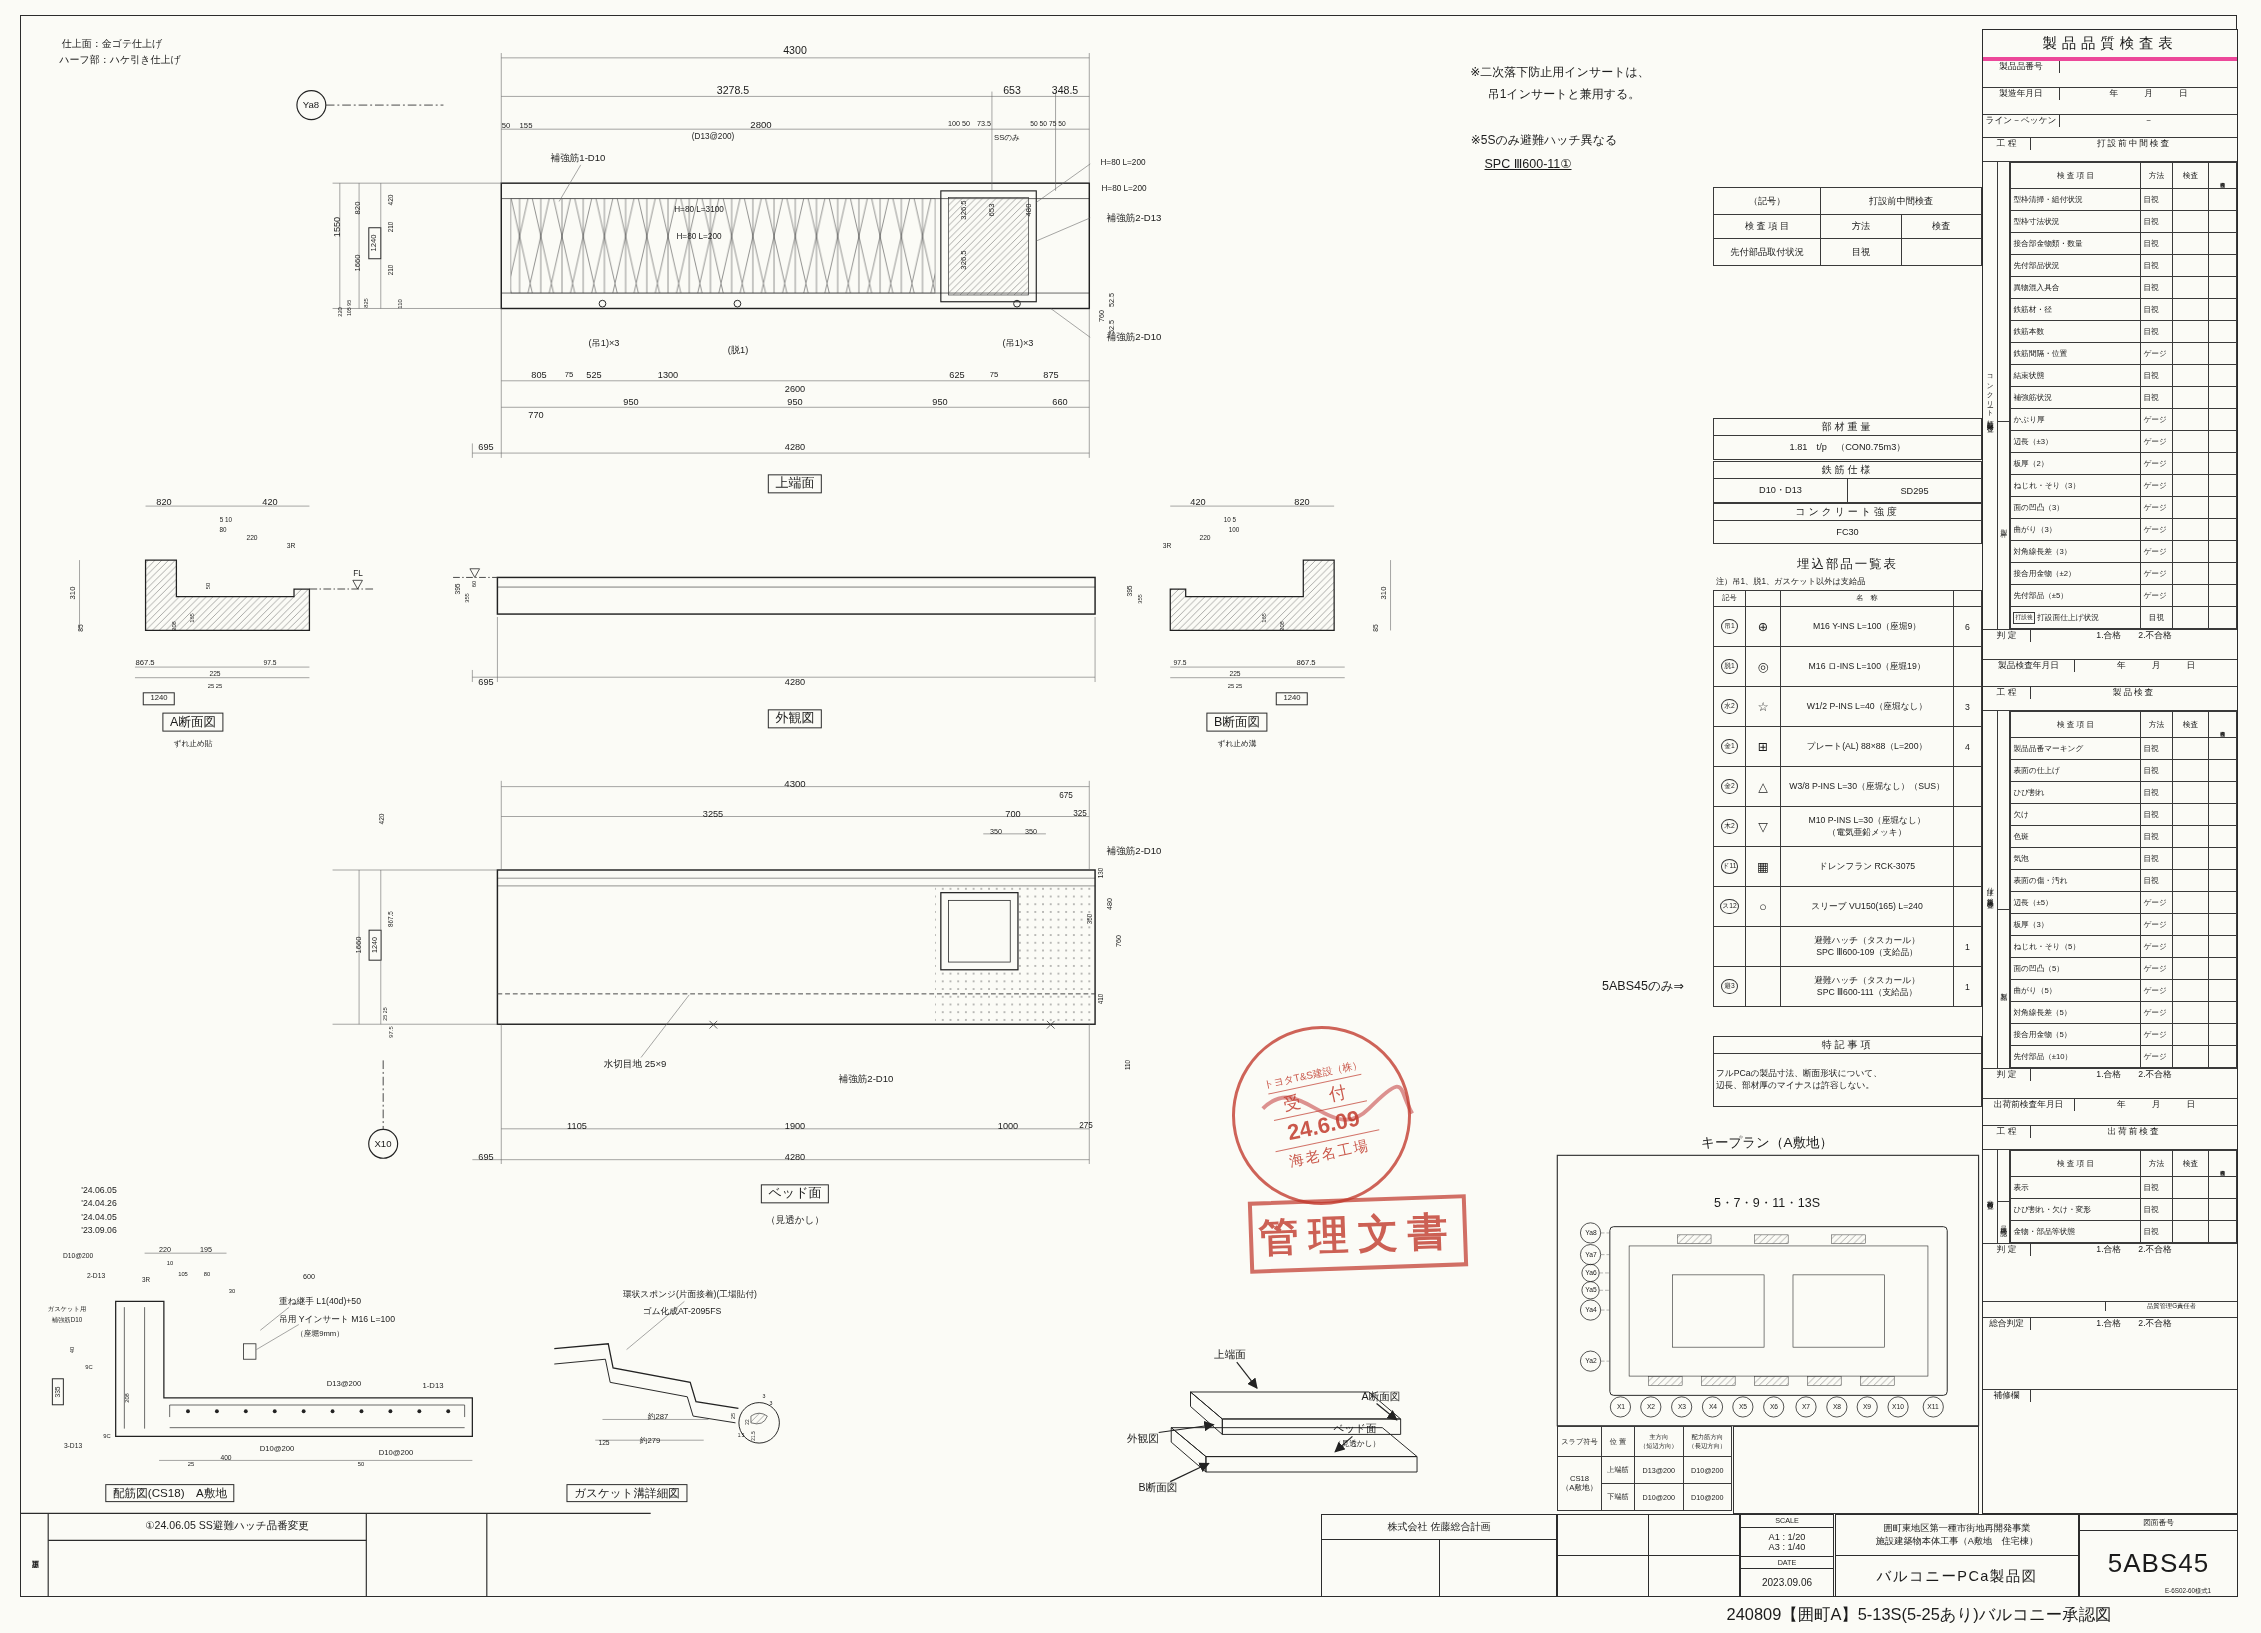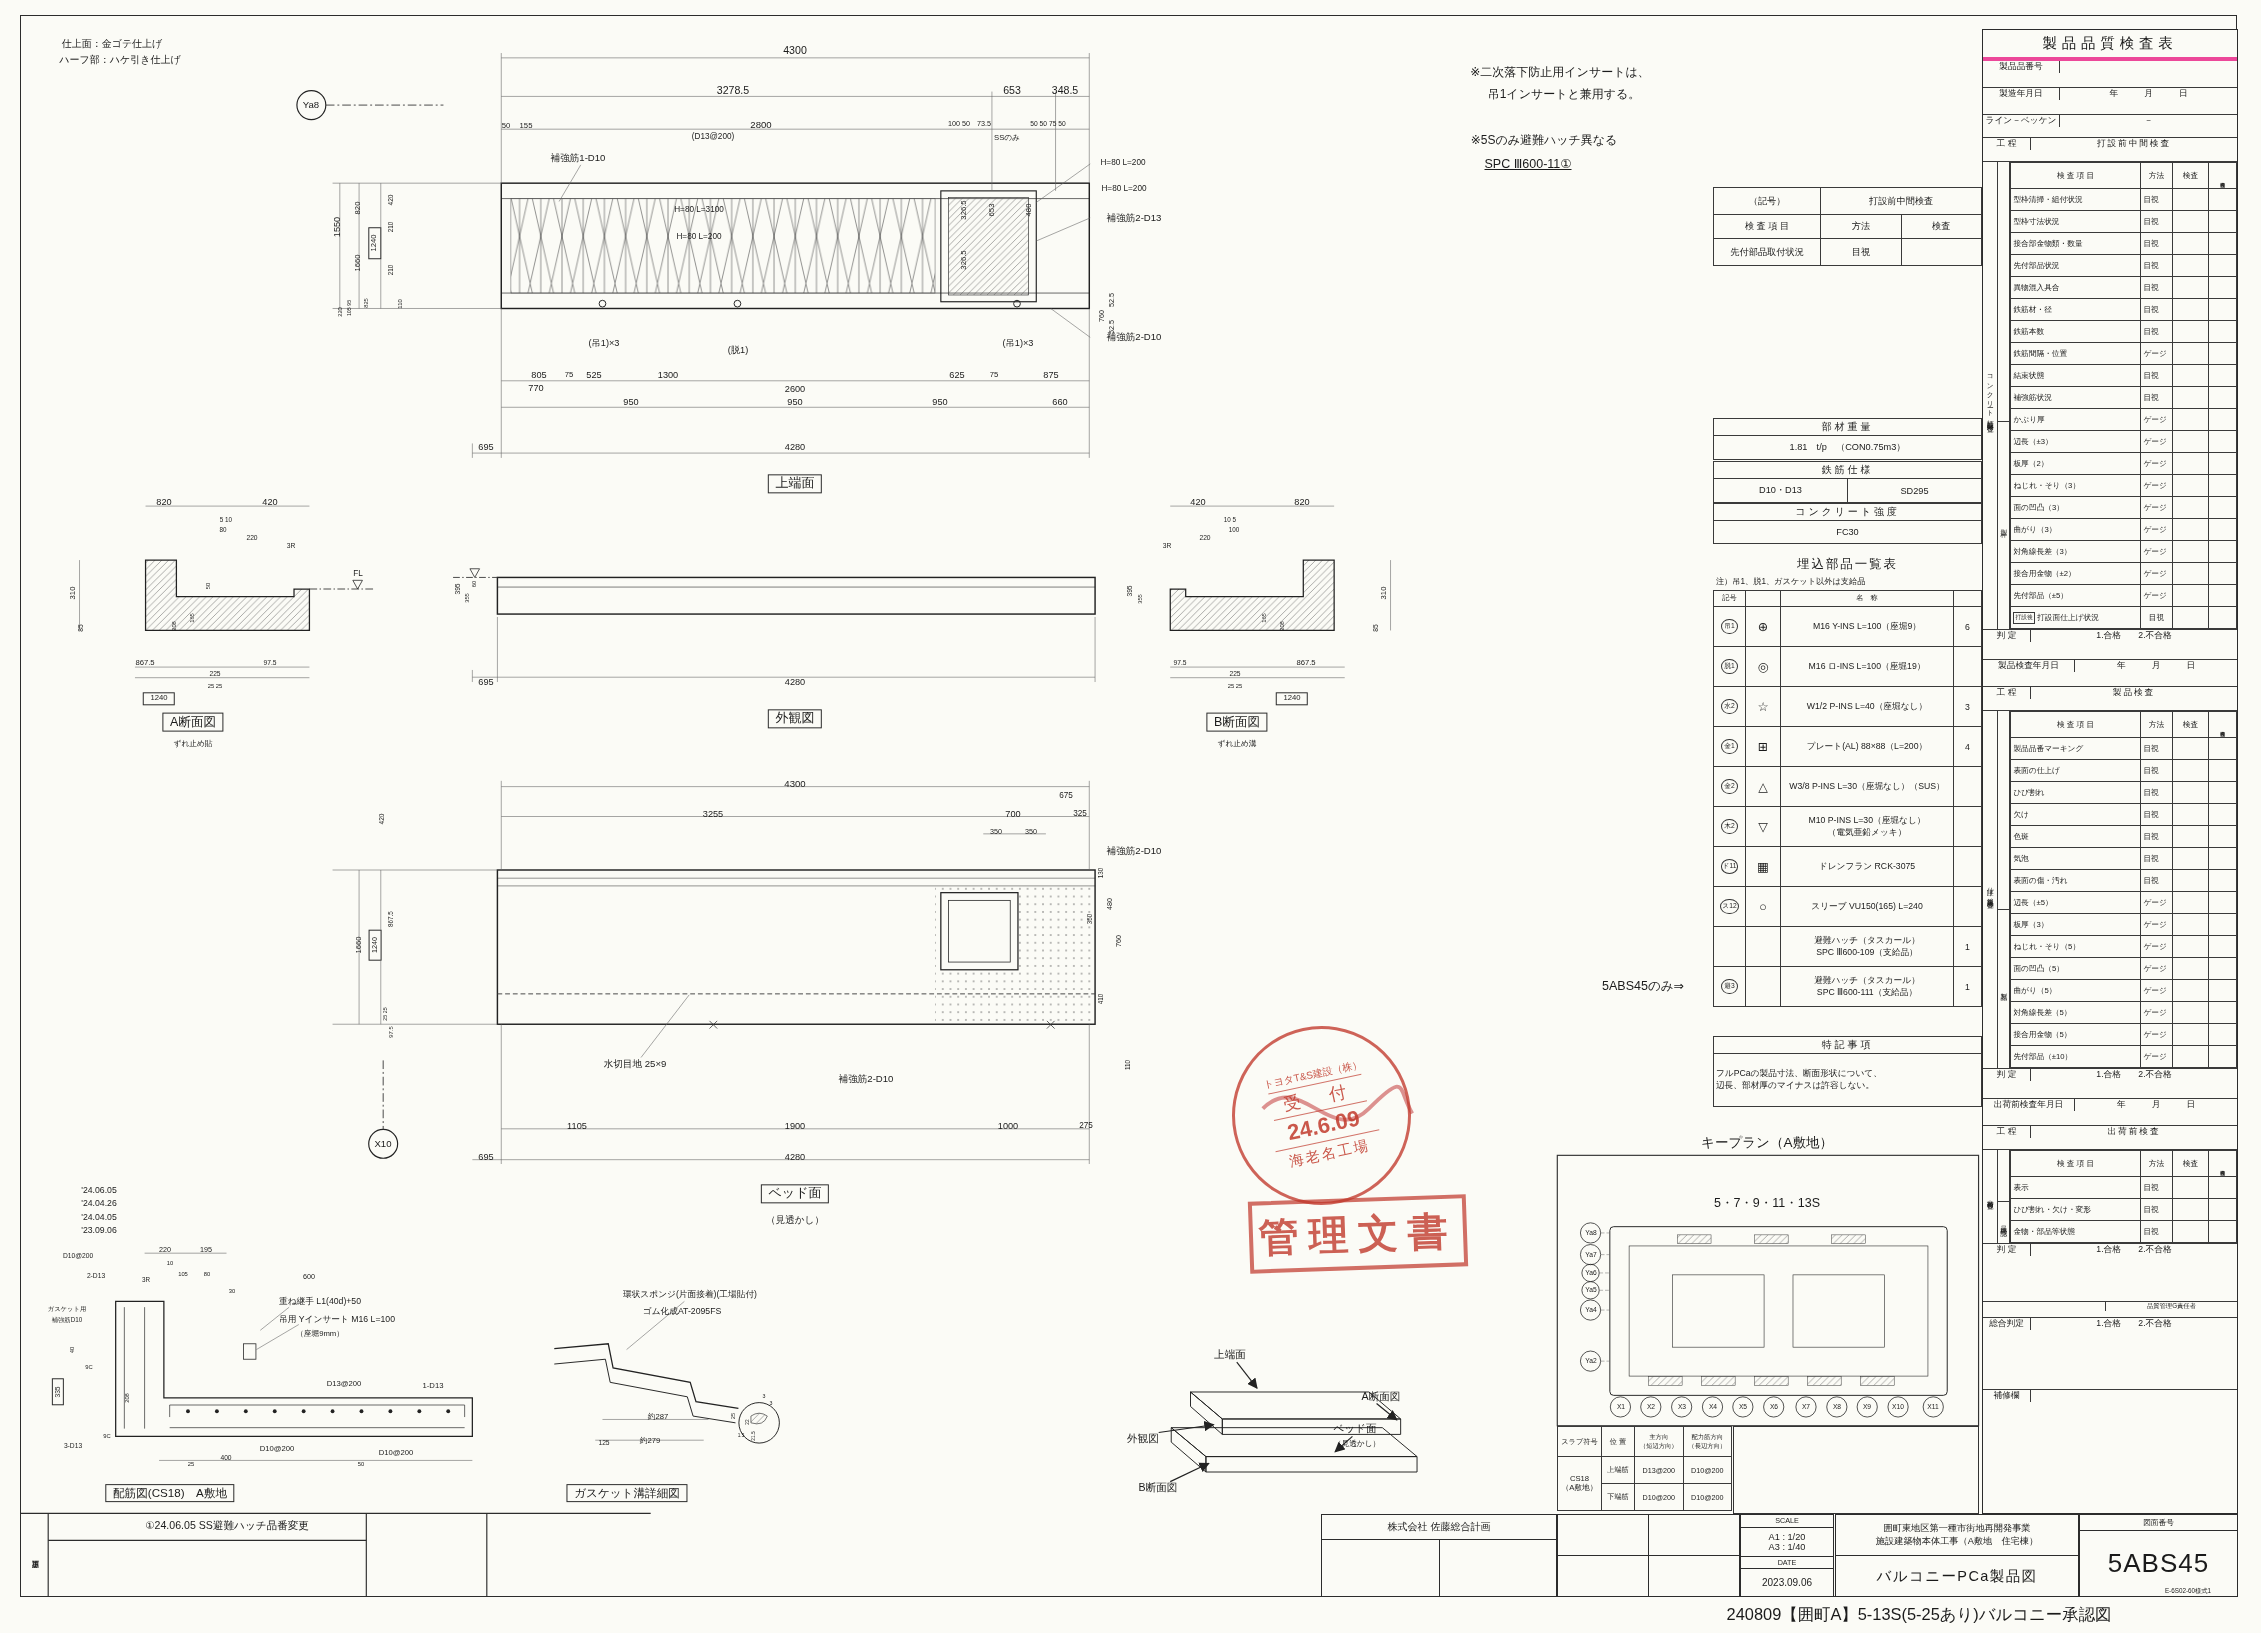--- a/index.html
+++ b/index.html
@@ -900,21 +900,21 @@
       <div class="ann" style="left: 738px; top: 350px; font-size: 9.2px; transform: translate(-50%, -50%);">(脱1)</div>
       <div class="ann" style="left: 1018px; top: 343px; font-size: 9.2px; transform: translate(-50%, -50%);">(吊1)×3</div>
       <div class="ann" style="left: 539px; top: 375px; font-size: 9.2px; transform: translate(-50%, -50%);">805</div>
       <div class="ann" style="left: 569px; top: 375px; font-size: 7.7px; transform: translate(-50%, -50%);">75</div>
       <div class="ann" style="left: 594px; top: 375px; font-size: 9.2px; transform: translate(-50%, -50%);">525</div>
       <div class="ann" style="left: 668px; top: 375px; font-size: 9.2px; transform: translate(-50%, -50%);">1300</div>
       <div class="ann" style="left: 795px; top: 389px; font-size: 9.2px; transform: translate(-50%, -50%);">2600</div>
       <div class="ann" style="left: 957px; top: 375px; font-size: 9.2px; transform: translate(-50%, -50%);">625</div>
       <div class="ann" style="left: 994px; top: 375px; font-size: 7.7px; transform: translate(-50%, -50%);">75</div>
       <div class="ann" style="left: 1051px; top: 375px; font-size: 9.2px; transform: translate(-50%, -50%);">875</div>
-      <div class="ann" style="left: 536px; top: 388px; font-size: 9.2px; transform: translate(-50%, -50%);">770</div>
+      <div class="ann" style="left: 536px; top: 415px; font-size: 9.2px; transform: translate(-50%, -50%);">770</div>
       <div class="ann" style="left: 631px; top: 402px; font-size: 9.2px; transform: translate(-50%, -50%);">950</div>
       <div class="ann" style="left: 795px; top: 402px; font-size: 9.2px; transform: translate(-50%, -50%);">950</div>
       <div class="ann" style="left: 940px; top: 402px; font-size: 9.2px; transform: translate(-50%, -50%);">950</div>
       <div class="ann" style="left: 1060px; top: 402px; font-size: 9.2px; transform: translate(-50%, -50%);">660</div>
       <div class="ann" style="left: 486px; top: 447px; font-size: 9.2px; transform: translate(-50%, -50%);">695</div>
       <div class="ann" style="left: 795px; top: 447px; font-size: 9.2px; transform: translate(-50%, -50%);">4280</div>
       <div class="ann" style="left: 337px; top: 227px; font-size: 9.2px; transform: translate(-50%, -50%) rotate(270deg);">1550</div>
       <div class="ann" style="left: 358px; top: 208px; font-size: 7.7px; transform: translate(-50%, -50%) rotate(270deg);">820</div>
       <div class="ann" style="left: 358px; top: 263px; font-size: 7.7px; transform: translate(-50%, -50%) rotate(270deg);">1660</div>
       <div class="ann boxed" style="left: 375px; top: 243px; font-size: 7.7px; transform: translate(-50%, -50%) rotate(270deg);">1240</div>

